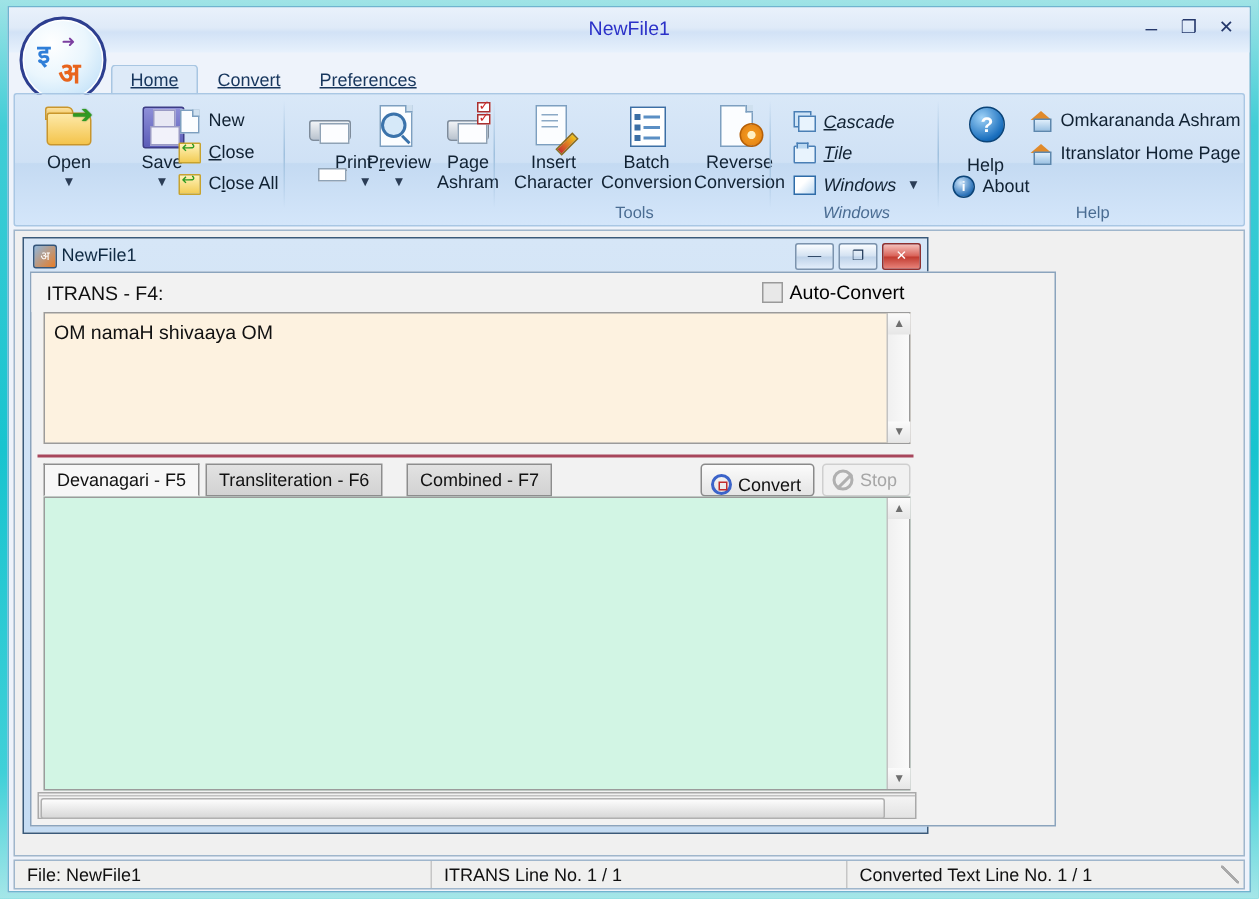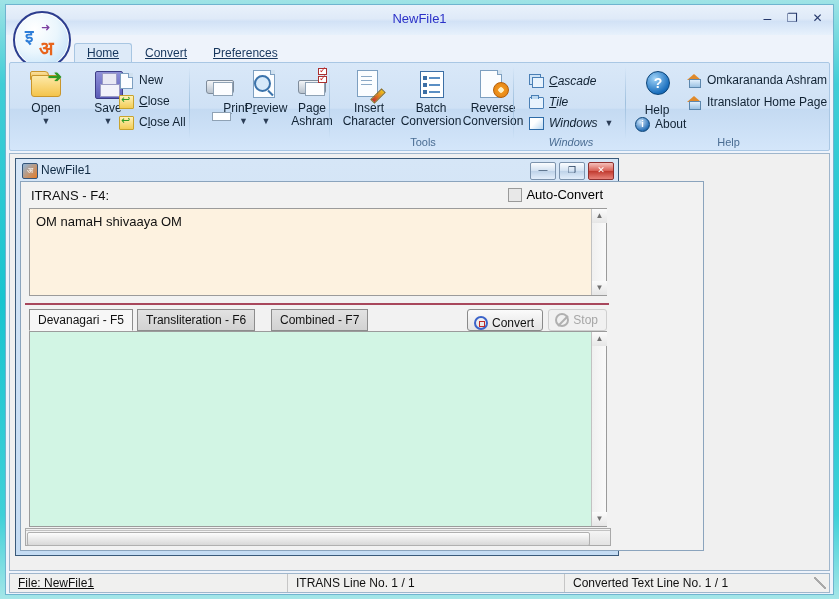--- a/index.html
+++ b/index.html
@@ -294,21 +294,21 @@
     border:1px solid #a9a9a9;background:#f0f0f0;box-sizing:border-box;
   }
 
   
   #statusbar{
     position:absolute;left:3px;top:568px;width:821px;height:20px;
     background:#f0f0ef;border:1px solid #9fb6cc;box-sizing:border-box;
     display:flex;align-items:center;
   }
   .stcell{font-size:12px;color:#101010;padding-left:8px;box-sizing:border-box;height:18px;line-height:18px;}
-  #st-file{width:277px;text-decoration:underline;}
+  #st-file{width:277px;}
   #st-itrans{width:277px;border-left:1px solid #c6c6c6;}
   #st-conv{flex:1;border-left:1px solid #c6c6c6;}
   #st-grip{width:12px;height:12px;margin-right:3px;
     background:
       linear-gradient(45deg,transparent 45%,#a9a9a9 45%,#a9a9a9 55%,transparent 55%);
   }
 </style>
 </head>
 <body>
 

